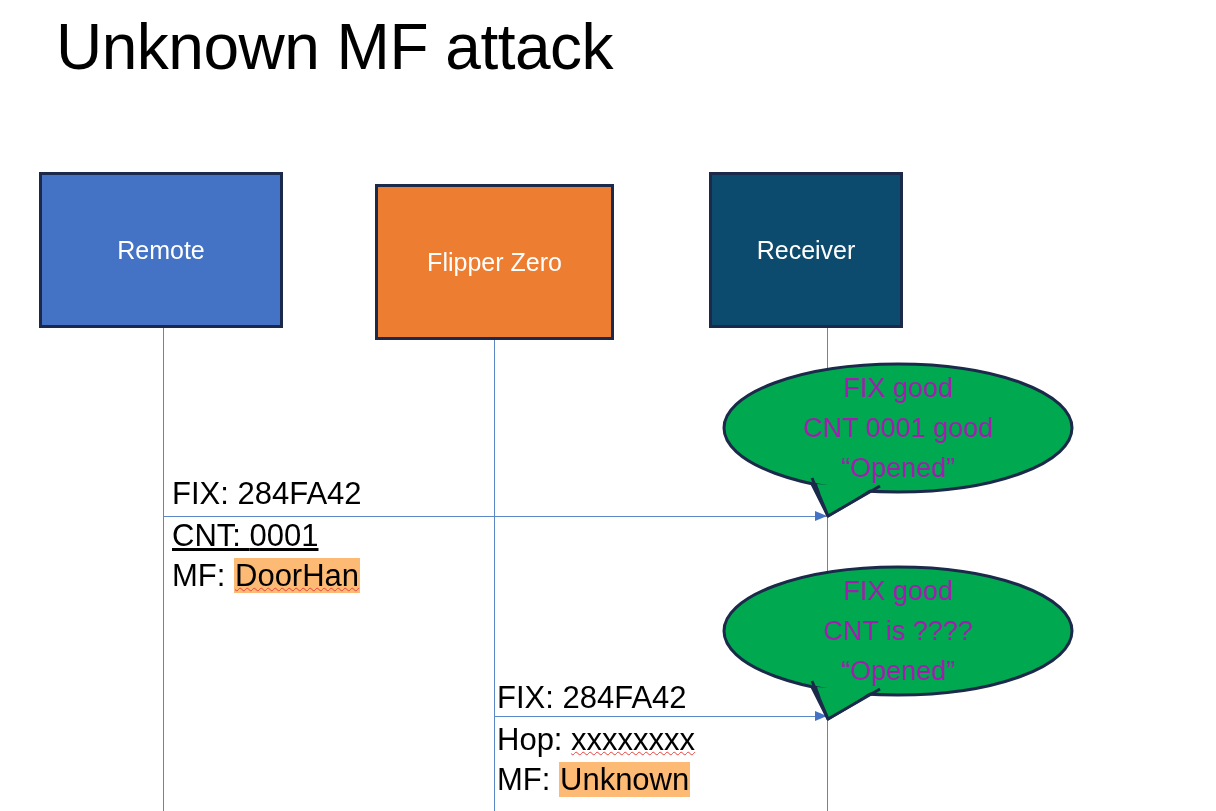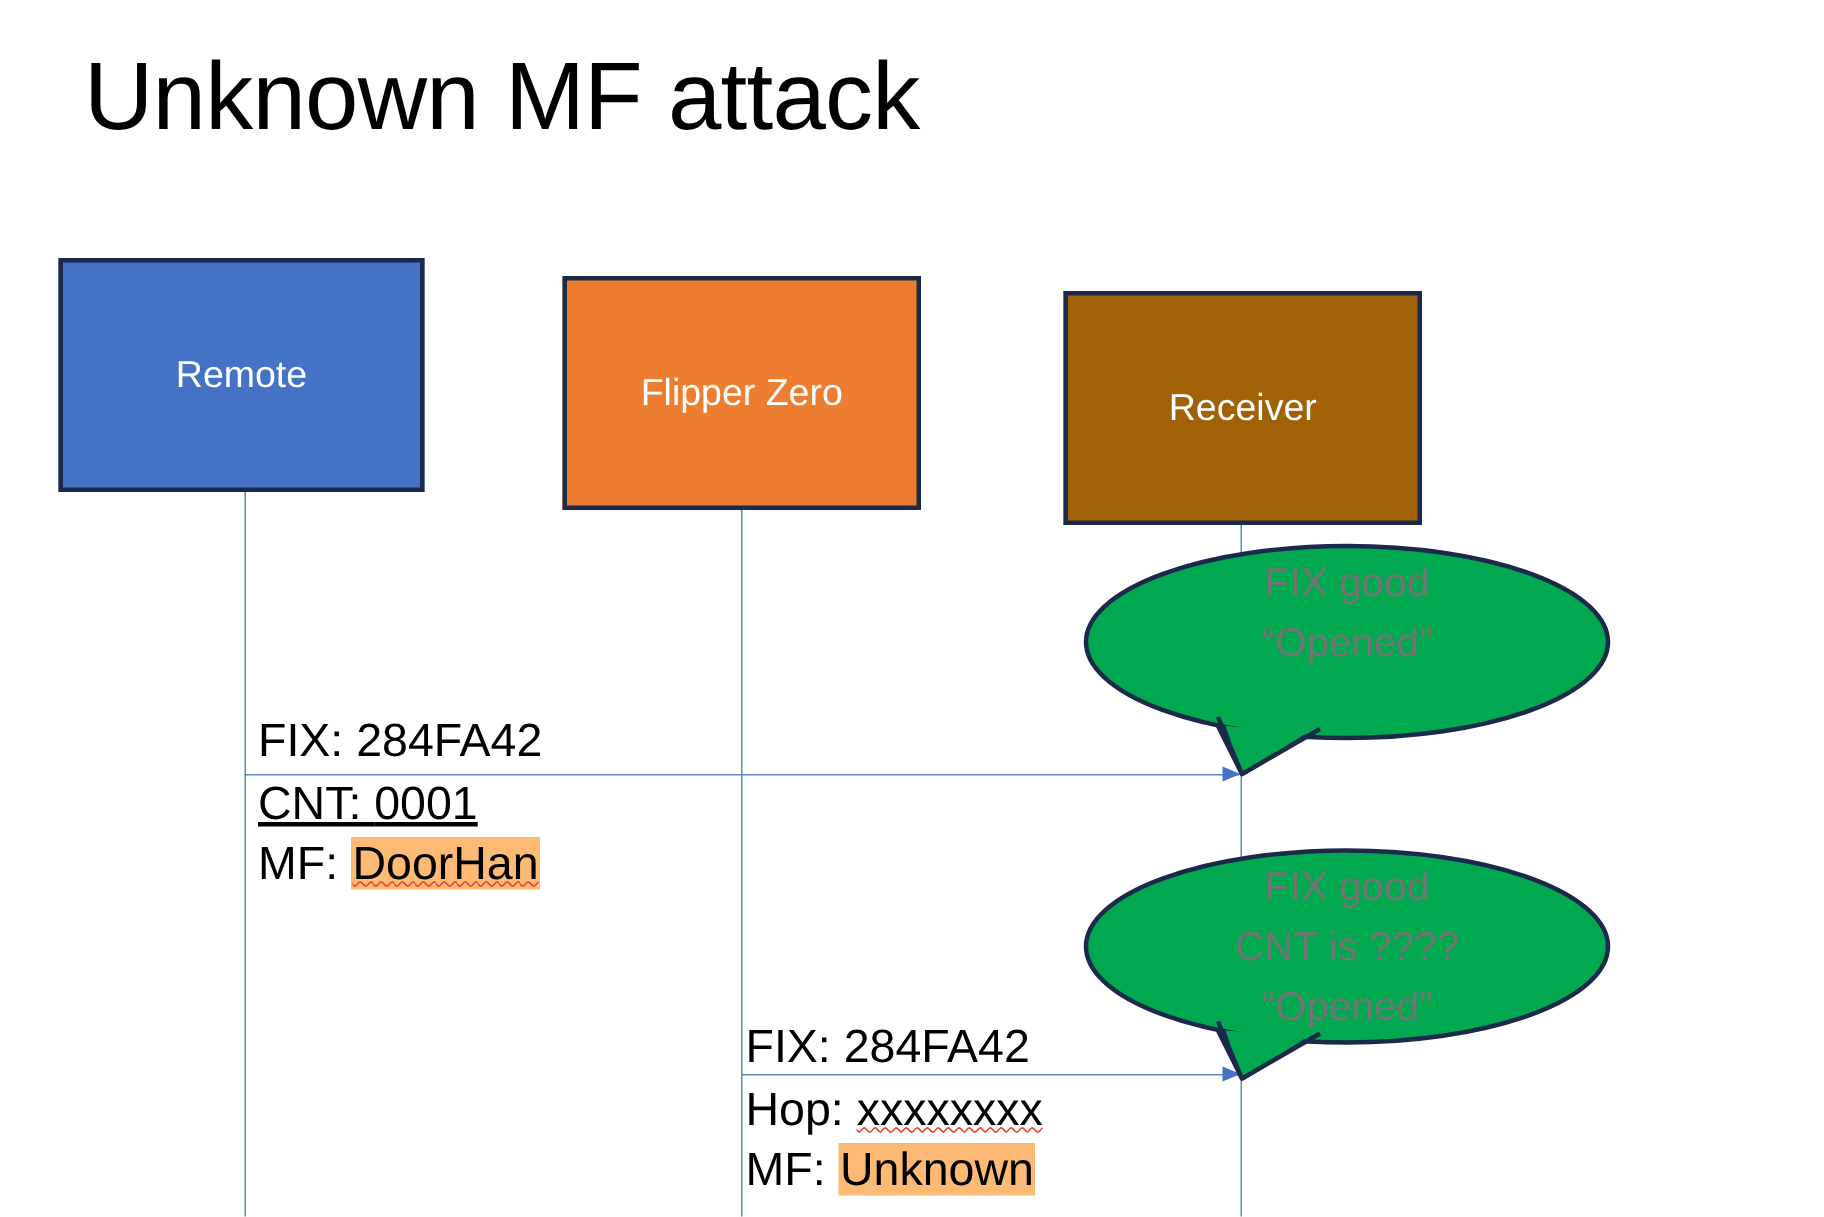--- a/index.html
+++ b/index.html
@@ -29,21 +29,20 @@
     position: absolute;
     left: 56px;
     top: 8px;
     font-size: 64px;
     line-height: 78px;
     font-weight: 400;
     color: #000000;
     letter-spacing: -0.5px;
     white-space: nowrap;
     font-stretch: condensed;
-    margin-top: 17px;
   }
 
   
   .lifeline {
     position: absolute;
     width: 1px;
     background: #5B87C5;
   }
 
   
@@ -111,21 +110,21 @@
   .bubble svg {
     position: absolute;
     left: 0; top: 0;
     overflow: visible;
   }
   .bubble-text {
     position: absolute;
     left: 0;
     width: 100%;
     text-align: center;
-    color: #737373;
+    color: #a21caf;
     font-size: 27px;
     line-height: 40px;
     white-space: nowrap;
     pointer-events: none;
   }
   .bubble-text span { display: block; }
 </style>
 </head>
 <body>
 
@@ -138,21 +137,21 @@
   <div class="lifeline" style="left:827px; top:328px; height:483px;"></div>
 
   <div class="actor-box" style="left:39px; top:172px; width:244px; height:156px; background:#4472C4;">
     <span class="actor-label">Remote</span>
   </div>
 
   <div class="actor-box" style="left:375px; top:184px; width:239px; height:156px; background:#ED7D31;">
     <span class="actor-label">Flipper Zero</span>
   </div>
 
-  <div class="actor-box" style="left:709px; top:172px; width:239px; height:156px; background:#a16207;margin-top:22px;">
+  <div class="actor-box" style="left:709px; top:172px; width:194px; height:156px; background:#0c4a6e;">
     <span class="actor-label">Receiver</span>
   </div>
 
   <div class="msg-arrow" style="left:163px; top:516px; width:663px;"></div>
 
   <div class="msg-text" style="left:172px; top:474px;">
     <span class="msg-line">
       <span>FIX: </span><span>284FA42</span>
     </span>
     <span class="msg-line" style="margin-top:2px;text-decoration:underline;">
@@ -179,20 +178,21 @@
 
   <div class="bubble" style="left:722px; top:360px; width:352px; height:160px;">
     <svg width="352" height="160" viewBox="0 0 352 160">
       <path d="M 108 142 L 88 120 L 106 156 L 160 124 Z" fill="#00A94F" stroke="#1B2A4A" stroke-width="3" stroke-linejoin="round"></path>
       <ellipse cx="176" cy="68" rx="174" ry="64" fill="#00A94F" stroke="#1B2A4A" stroke-width="3"></ellipse>
       <path d="M 95 124 L 106 156 L 150 128" fill="#00A94F" stroke="none"></path>
       <path d="M 90 118 L 106 156 L 158 126" fill="none" stroke="#1B2A4A" stroke-width="3" stroke-linejoin="round"></path>
     </svg>
     <div class="bubble-text" style="top:8px;">
       <span>FIX good</span>
+      <span>CNT 0001 good</span>
       <span>“Opened”</span>
     </div>
   </div>
 
   <div class="bubble" style="left:722px; top:563px; width:352px; height:160px;">
     <svg width="352" height="160" viewBox="0 0 352 160">
       <path d="M 108 142 L 88 120 L 106 156 L 160 124 Z" fill="#00A94F" stroke="#1B2A4A" stroke-width="3" stroke-linejoin="round"></path>
       <ellipse cx="176" cy="68" rx="174" ry="64" fill="#00A94F" stroke="#1B2A4A" stroke-width="3"></ellipse>
       <path d="M 95 124 L 106 156 L 150 128" fill="#00A94F" stroke="none"></path>
       <path d="M 90 118 L 106 156 L 158 126" fill="none" stroke="#1B2A4A" stroke-width="3" stroke-linejoin="round"></path>

